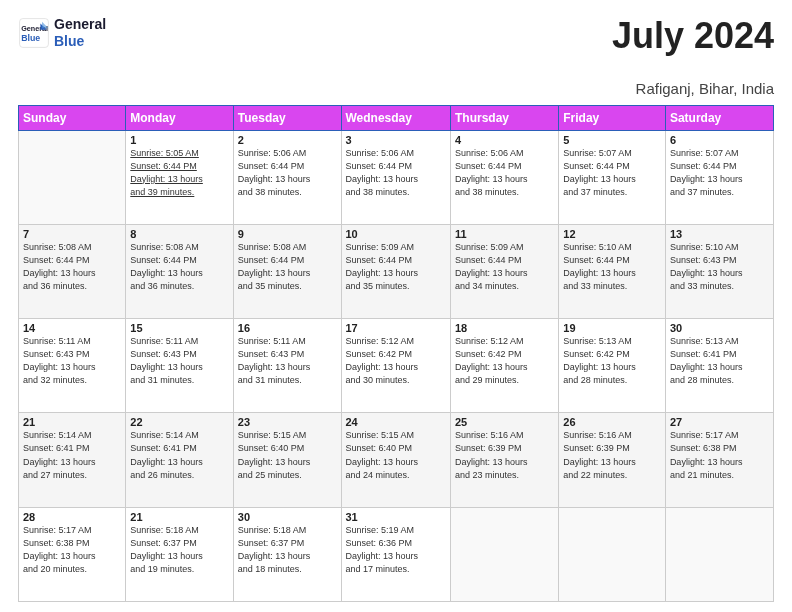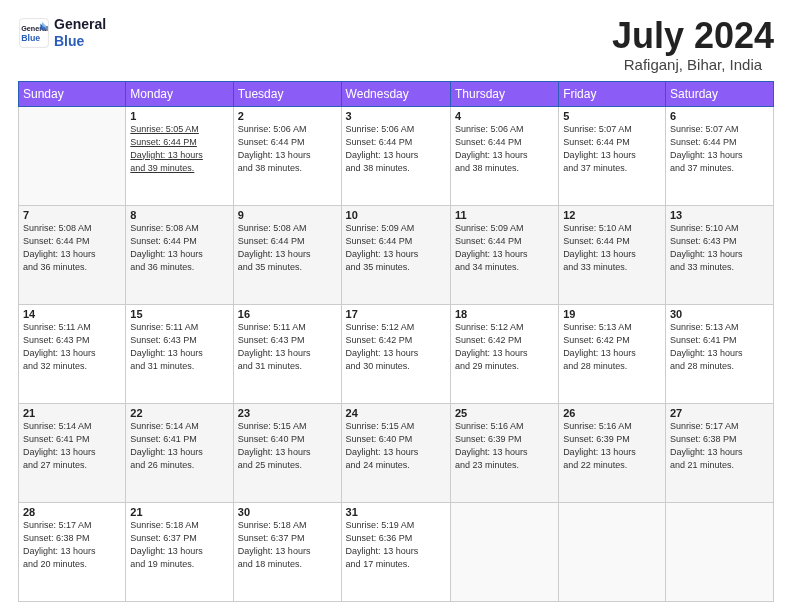--- a/index.html
+++ b/index.html
@@ -26,42 +26,43 @@
     .logo {
       display: flex;
       align-items: center;
       gap: 4px;
     }
     .logo-icon {
       width: 32px;
       height: 32px;
     }
     .title-block {
-      text-align: center;
+      text-align: right;
     }
     .main-title {
       font-size: 36px;
       font-weight: bold;
       color: #222;
       line-height: 1.1;
     }
     .subtitle {
       font-size: 15px;
       color: #444;
+      margin-top: 24px;
     }
     table {
       width: 100%;
       border-collapse: collapse;
       flex: 1;
     }
     thead th {
-      background: #8b5cf6;
+      background: #d946ef;
       color: #fff;
       font-size: 12px;
-      font-weight: normal;
+      font-weight: bold;
       padding: 5px 4px;
       text-align: left;
       border: 1px solid #2b5eb8;
     }
     tbody td {
       border: 1px solid #ccc;
       vertical-align: top;
       padding: 3px 4px;
       font-size: 9.5px;
       color: #222;

